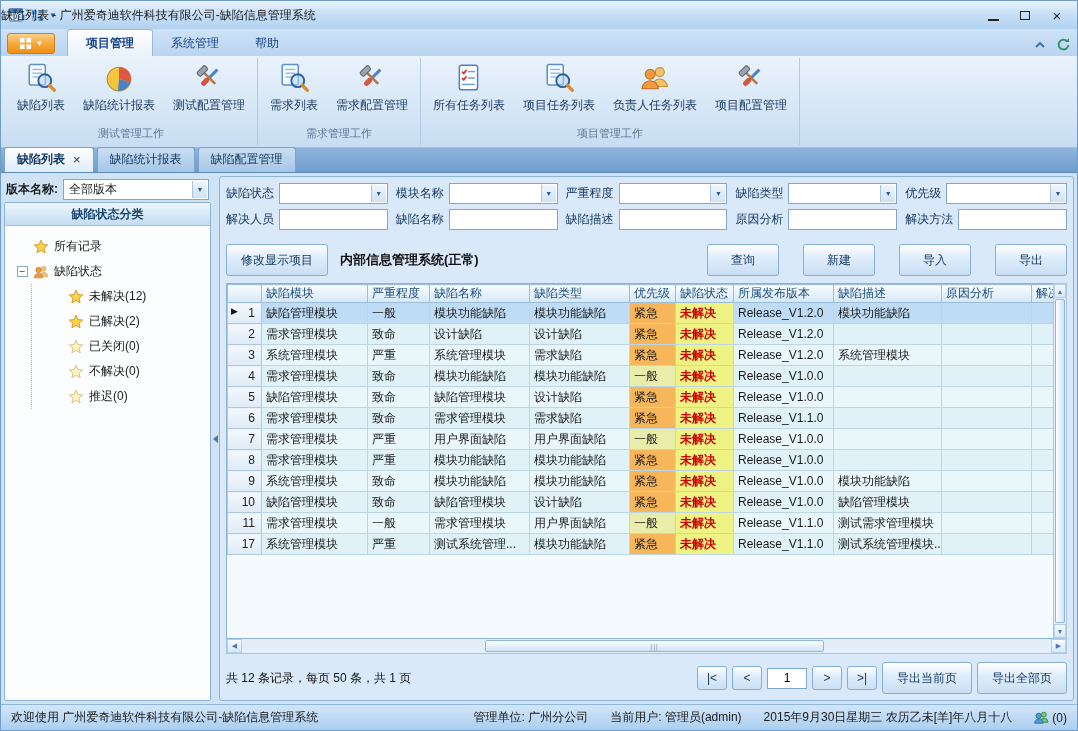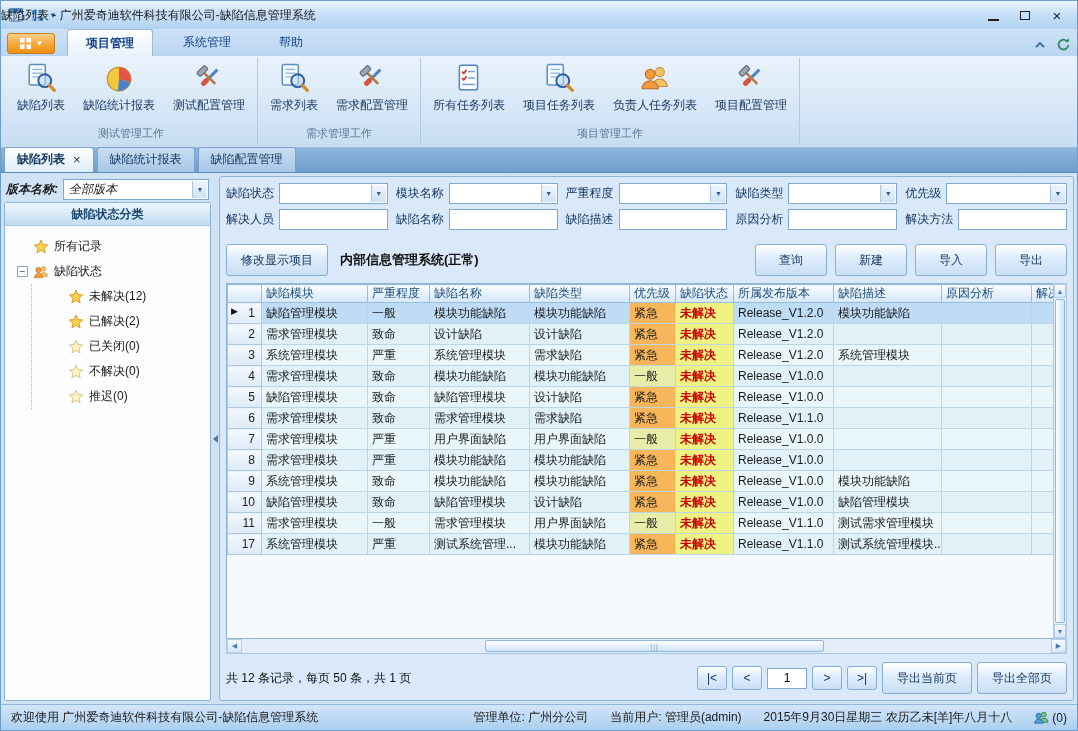--- a/index.html
+++ b/index.html
@@ -20,21 +20,21 @@
   .min-glyph { width:11px; height:2px; background:#222; margin-top:9px; }
   .max-glyph { width:10px; height:9px; border:1.5px solid #222; }
 
   
   .ribbon-tabrow { height:27px; background:linear-gradient(#cde2f7,#bad5f0);
                    display:flex; align-items:flex-end; padding:0 6px; flex:0 0 auto; }
   .app-btn { width:48px; height:21px; background:linear-gradient(#fcd18b,#f6a93c 50%,#ef8f12);
              border:1px solid #c87e1e; border-radius:3px; margin:0 12px 2px 0;
              display:flex; align-items:center; justify-content:center; gap:4px; }
   .app-btn .arr { color:#fff; font-size:8px; }
-  #ribbon-tabs { display:flex; height:100%; align-items:flex-start;gap:12px; }
+  #ribbon-tabs { display:flex; height:100%; align-items:flex-end; }
   .ribbon-tab { padding:5px 18px 4px; color:#15428b; white-space:nowrap; }
   .ribbon-tab.active { background:linear-gradient(#ffffff,#e8f2fb); border:1px solid #98b9dc;
                        border-bottom:none; border-radius:3px 3px 0 0; font-weight:bold; }
   .ribbon-right { margin-left:auto; display:flex; align-items:center; gap:10px; padding-bottom:4px; }
 
   
   .ribbon-body { height:92px; background:linear-gradient(#eaf3fc,#d2e4f6 70%,#c8ddf2);
                  border-bottom:1px solid #9dbfdf; display:flex; padding:2px 4px; flex:0 0 auto; }
   .ribbon-group { display:flex; flex-direction:column; border-right:1px solid #afccе6;
                   border-right:1px solid #afcce6; padding:0 3px; }
@@ -50,21 +50,21 @@
   .doctab { padding:3px 12px 4px; margin-right:3px; border-radius:3px 3px 0 0;
             background:linear-gradient(#c9def3,#a6c6e7); border:1px solid #7ba3cc; border-bottom:none;
             color:#12355f; display:flex; align-items:center; white-space:nowrap; }
   .doctab.active { background:linear-gradient(#ffffff,#ddecfa); font-weight:bold; }
   .doctab .close { margin-left:8px; font-weight:normal; color:#333; font-size:13px; line-height:10px; }
 
   
   .content { flex:1; display:flex; background:#cfe3f5; padding:3px; min-height:0; }
 
   .sidebar { width:207px; display:flex; flex-direction:column; flex:0 0 auto; }
-  .version-row { height:26px; display:flex; align-items:center; gap:5px; padding:0 2px; flex:0 0 auto;font-style:italic; }
+  .version-row { height:26px; display:flex; align-items:center; gap:5px; padding:0 2px; flex:0 0 auto; }
   .version-row label { font-weight:bold; white-space:nowrap; }
   .combo { flex:1; height:21px; background:#fff; border:1px solid #7fa8d0; display:flex;
            align-items:center; padding-left:5px; position:relative; }
   .combo .arrow-btn, .filter-input .arrow-btn {
            position:absolute; right:1px; top:1px; bottom:1px; width:15px;
            background:linear-gradient(#eef6fd,#cfe2f4); border-left:1px solid #a8c6e2;
            display:flex; align-items:center; justify-content:center; font-size:7px; color:#2d5d94; }
   .side-panel { flex:1; border:1px solid #8db3d9; background:#fbfdff; display:flex;
                 flex-direction:column; border-radius:2px; min-height:0; }
   .side-panel-header { height:23px; flex:0 0 auto; background:linear-gradient(#eef6fd,#c3dcf3);
@@ -92,21 +92,21 @@
   .filter-field { display:flex; align-items:center; gap:5px; flex:1; min-width:0; }
   .filter-field label { color:#12355f; white-space:nowrap; }
   .filter-input { flex:1; height:21px; border:1px solid #7fa8d0; background:#fff; position:relative; min-width:0; }
 
   .grid-toolbar { display:flex; align-items:center; margin:14px 0 7px; gap:12px; flex:0 0 auto; }
   .btn { height:24px; padding:15px 14px; background:linear-gradient(#ffffff,#ddecfb 45%,#cadff4);
          border:1px solid #86aed6; border-radius:3px; color:#12355f; font-size:12px;
          display:inline-flex; align-items:center; justify-content:center; white-space:nowrap;
          font-family:inherit; }
   .sys-label { font-weight:bold; color:#111; font-size:13px; }
-  .toolbar-right { margin-left:auto; display:flex; gap:8px;border-radius:12px; }
+  .toolbar-right { margin-left:auto; display:flex; gap:24px;border-radius:12px; }
   .toolbar-right .btn { min-width:72px; }
 
   .grid-row-wrap { flex:1; display:flex; min-height:0; }
   .grid-area { flex:1; border:1px solid #8db3d9; border-right:none; background:#f4fafd; overflow:hidden; }
   table.grid { border-collapse:collapse; table-layout:fixed; }
   .grid th, .grid td { border:1px solid #bdd6e6; height:21px; padding:0 4px; overflow:hidden;
                         white-space:nowrap; font-weight:normal; text-align:left; }
   .grid thead th { background:linear-gradient(#f8fcff,#d5e7f7); color:#1c4d7d; border-color:#9cbdd8; height:14px; }
   .grid td { background:#e9f7fb; }
   .grid tr:nth-child(even) td { background:#e0f2f8; }

